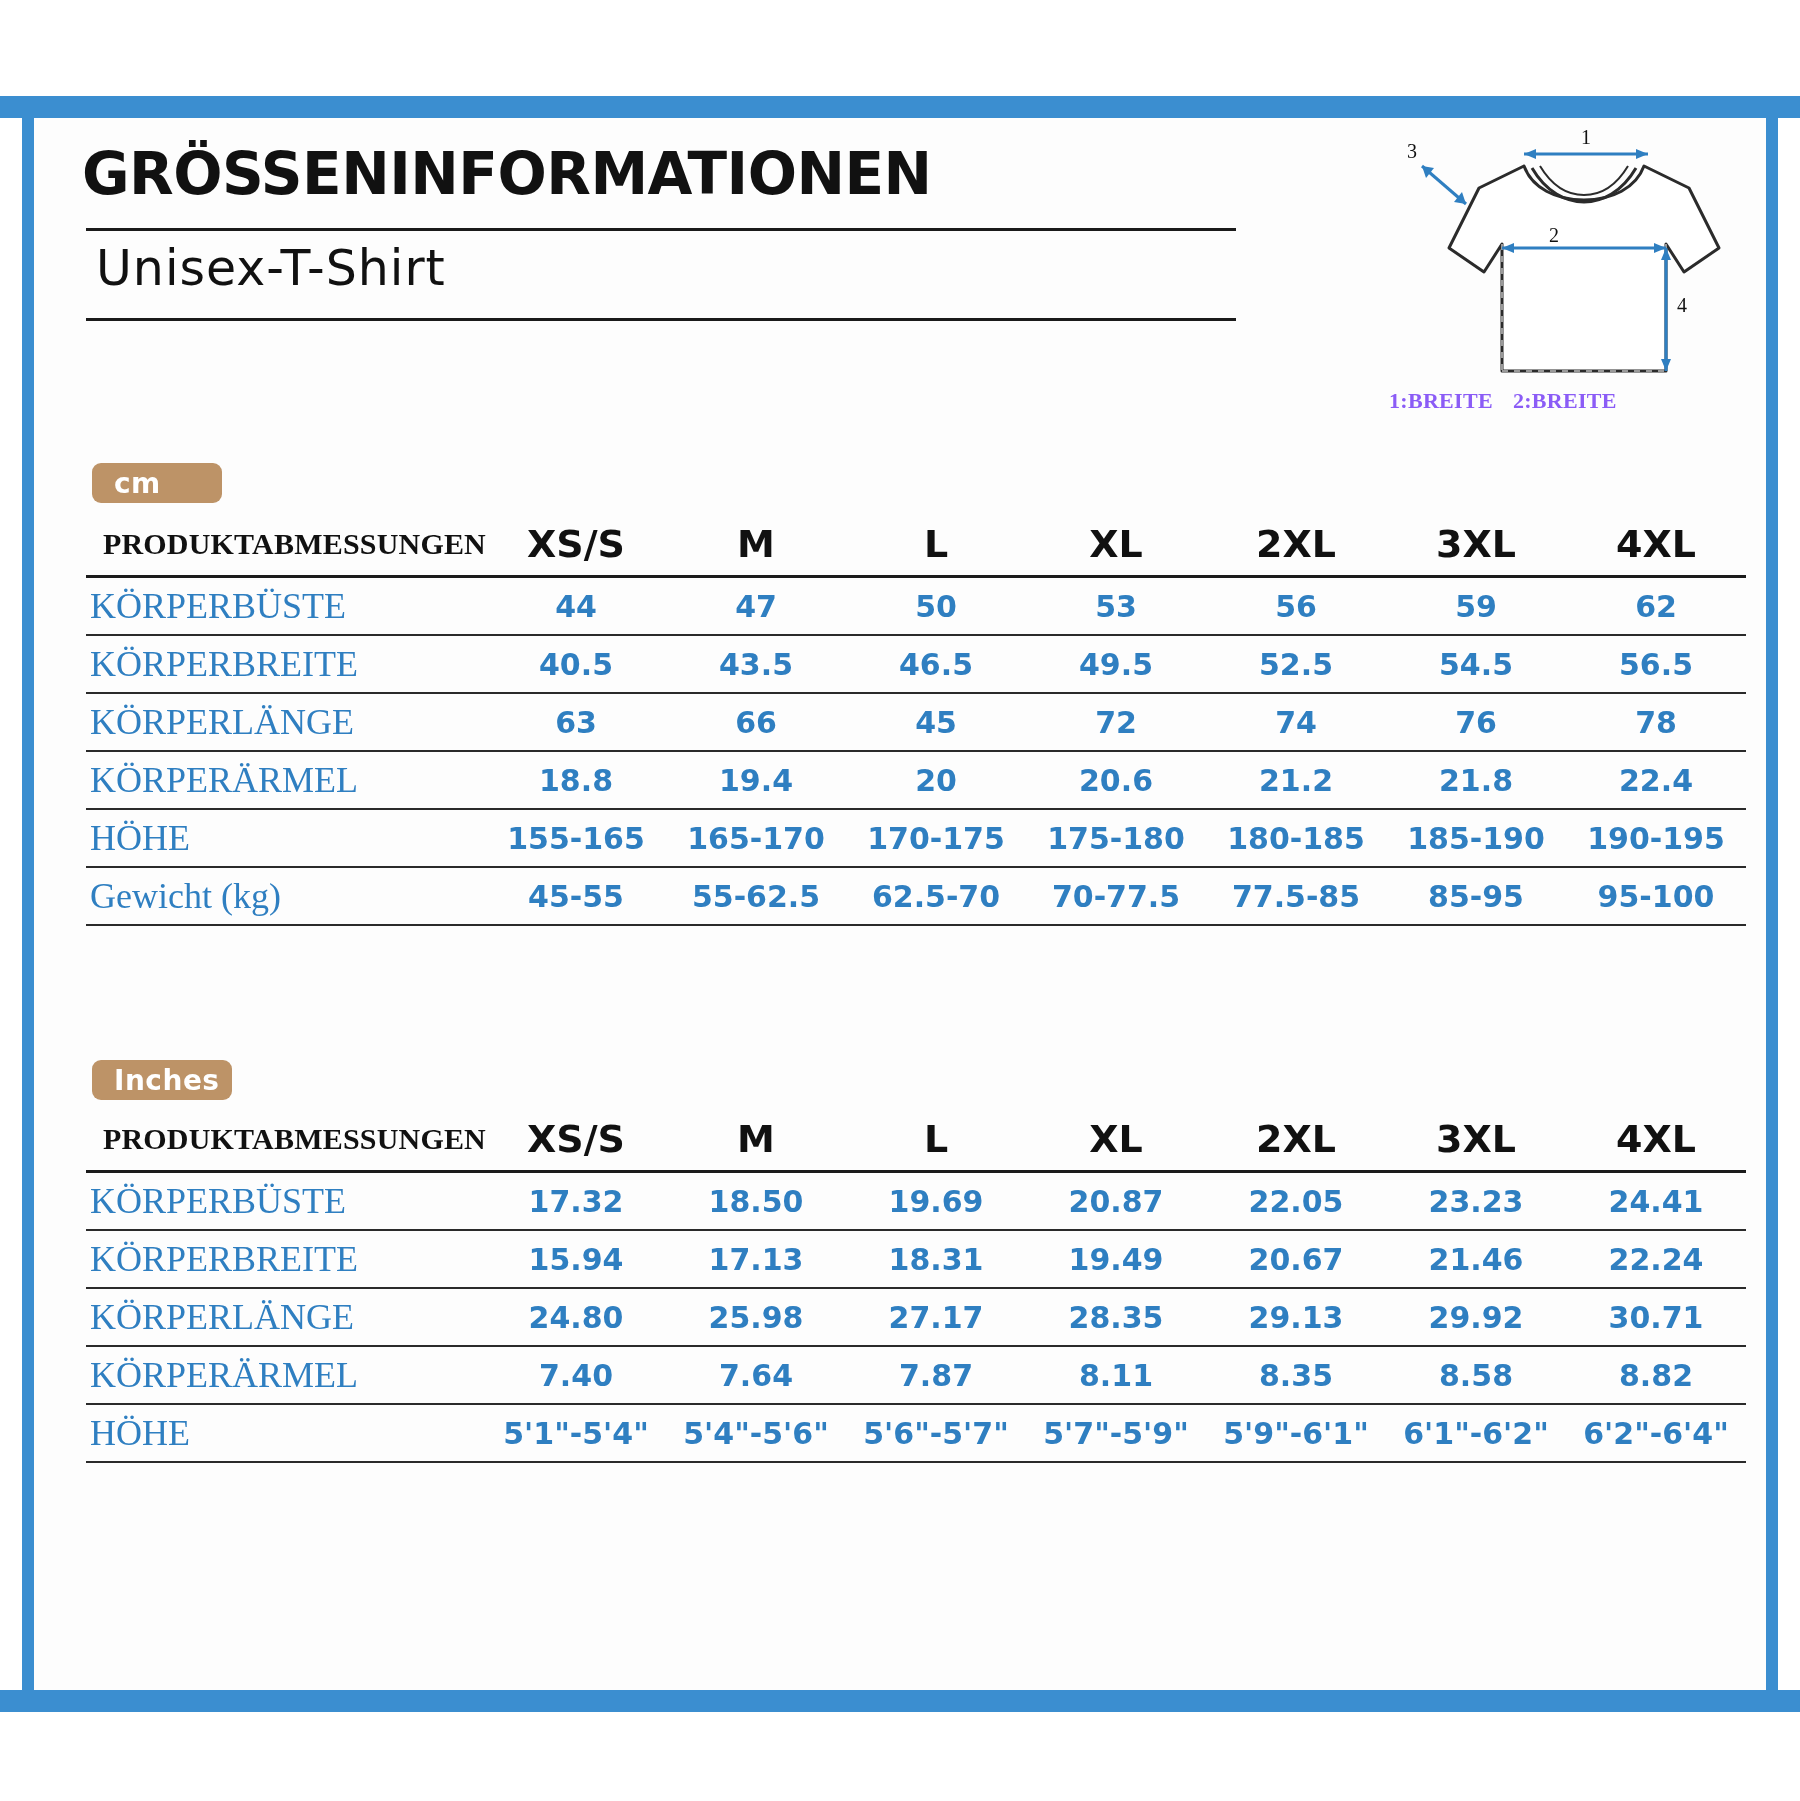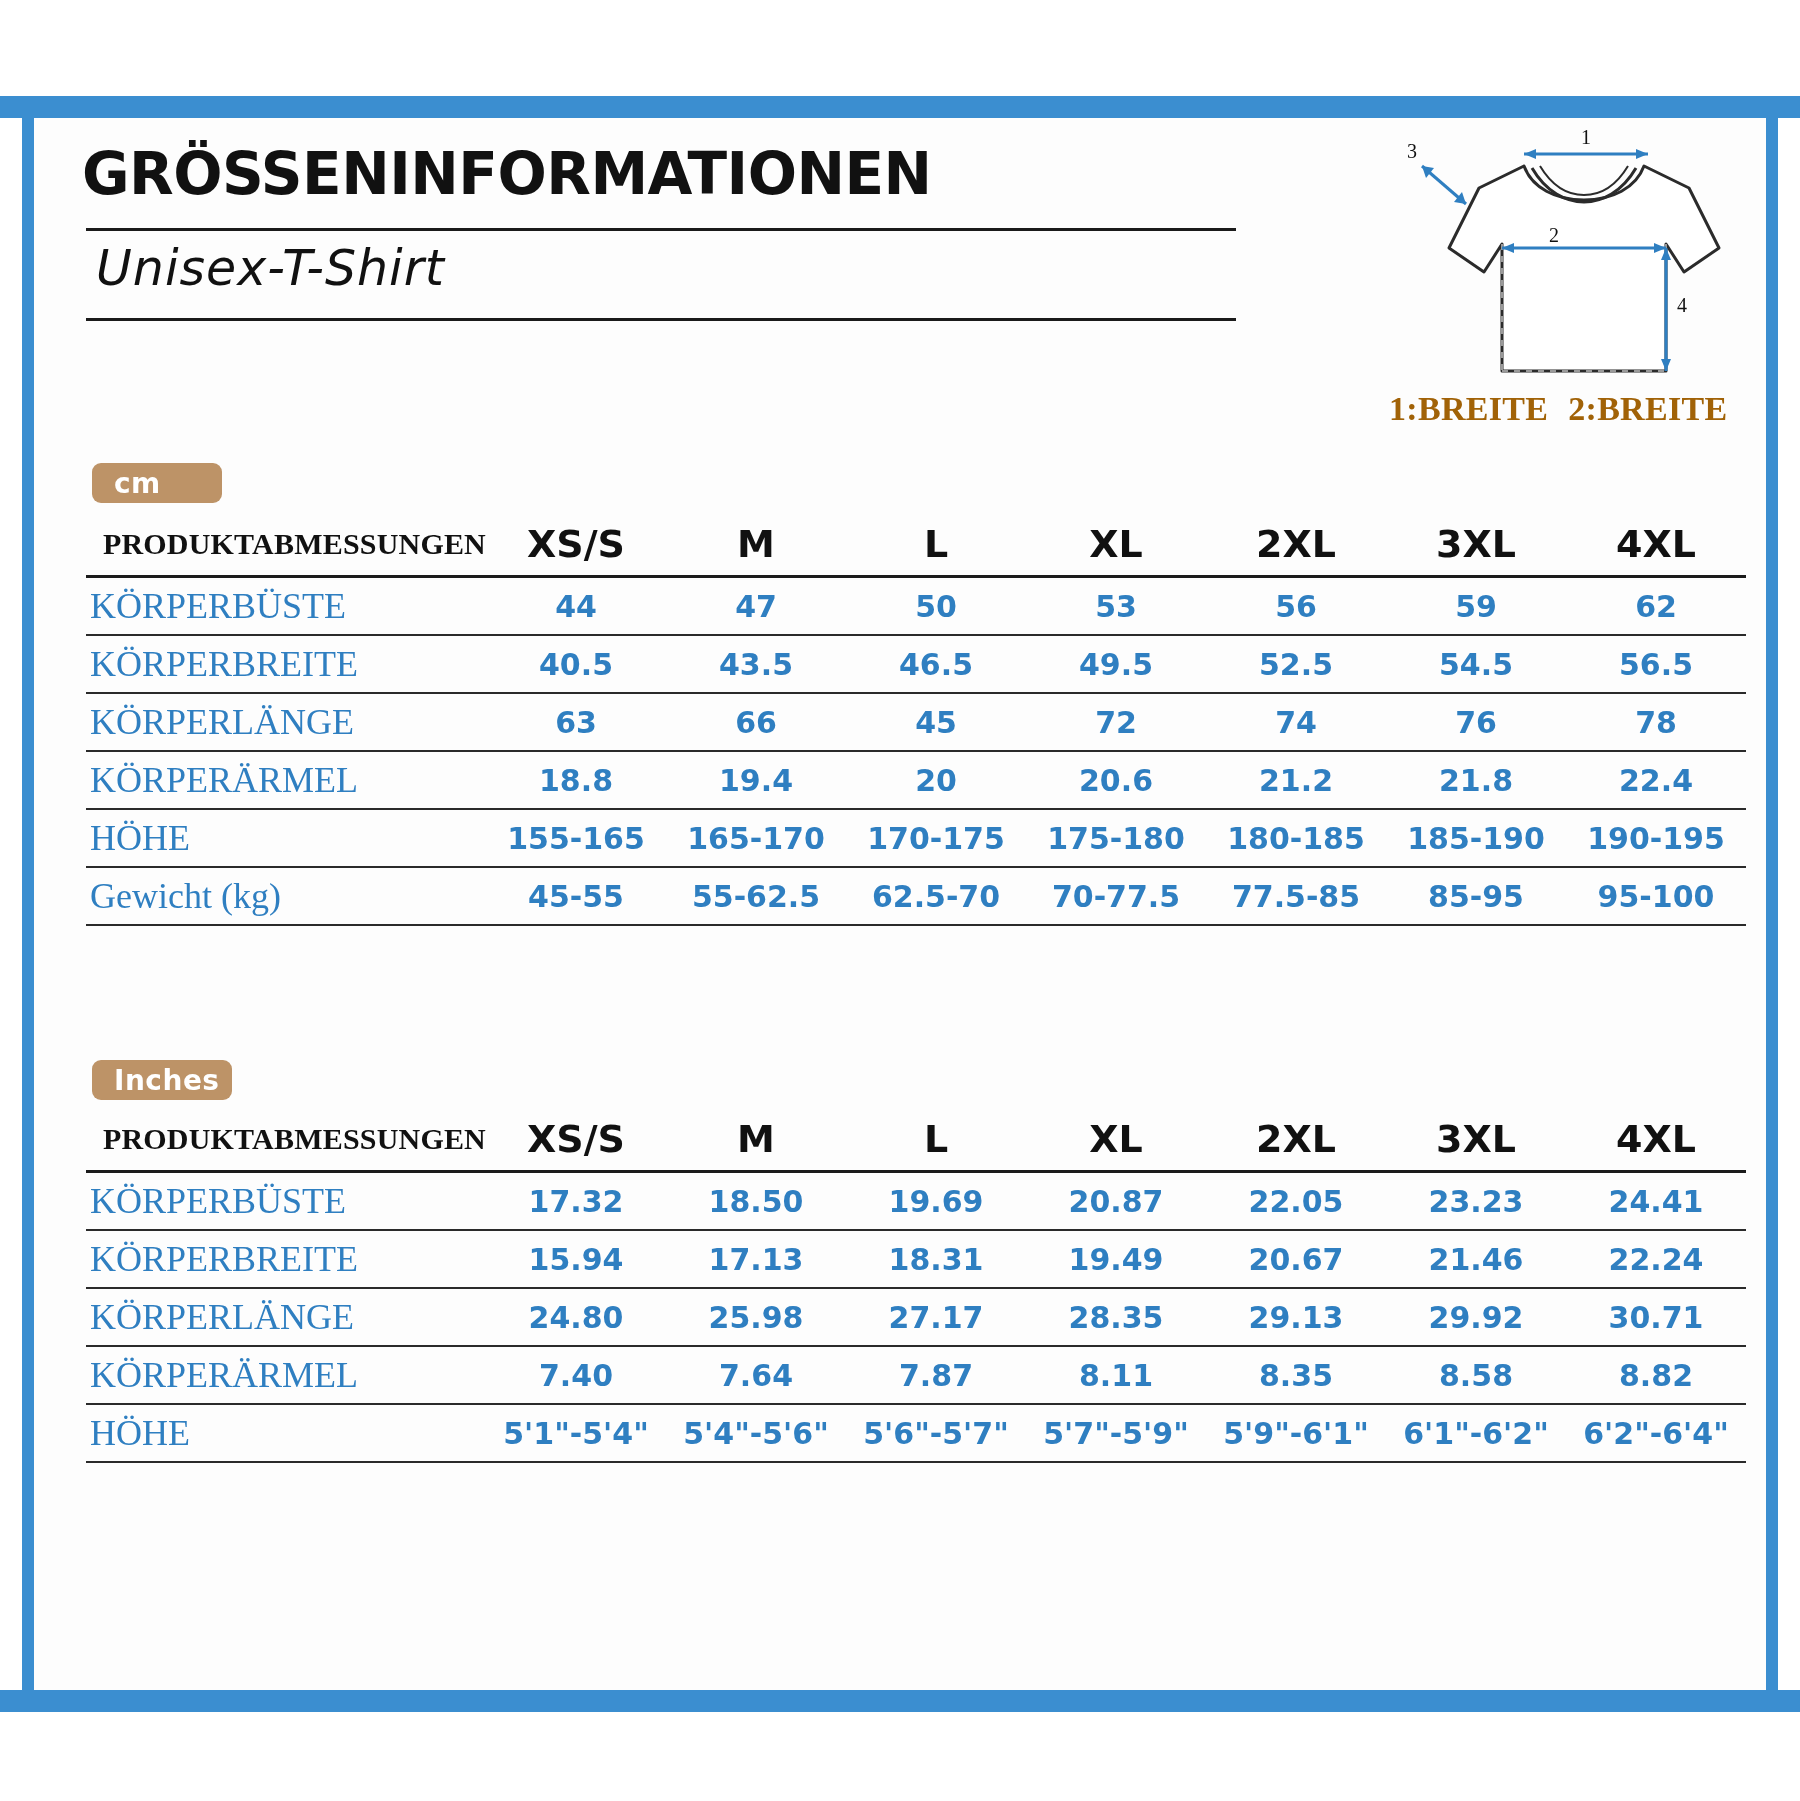--- a/index.html
+++ b/index.html
@@ -71,40 +71,39 @@
   .rule2 { top: 200px; }
   .subtitle {
     position: absolute;
     left: 62px;
     top: 122px;
     font-family: "DejaVu Sans", sans-serif;
     font-size: 49px;
     color: #111111;
     letter-spacing: 1px;
     white-space: nowrap;
-    font-style: italic;
   }
 
   
   .shirt-box {
     position: absolute;
     left: 1370px;
     top: 8px;
     width: 360px;
     height: 270px;
   }
   .legend {
     position: absolute;
     left: 1355px;
     top: 270px;
     width: 400px;
     font-family: "Liberation Serif", serif;
-    font-size: 34px;
+    font-size: 22px;
     font-weight: 600;
-    color: #a16207;
+    color: #8b5cf6;
     line-height: 1.22;
     letter-spacing: 0.3px;
   }
   .legend .lg-row {
     display: flex;
     justify-content: flex-start;
     gap: 20px;
   }
   .legend .lg-cell { white-space: nowrap; }
 

